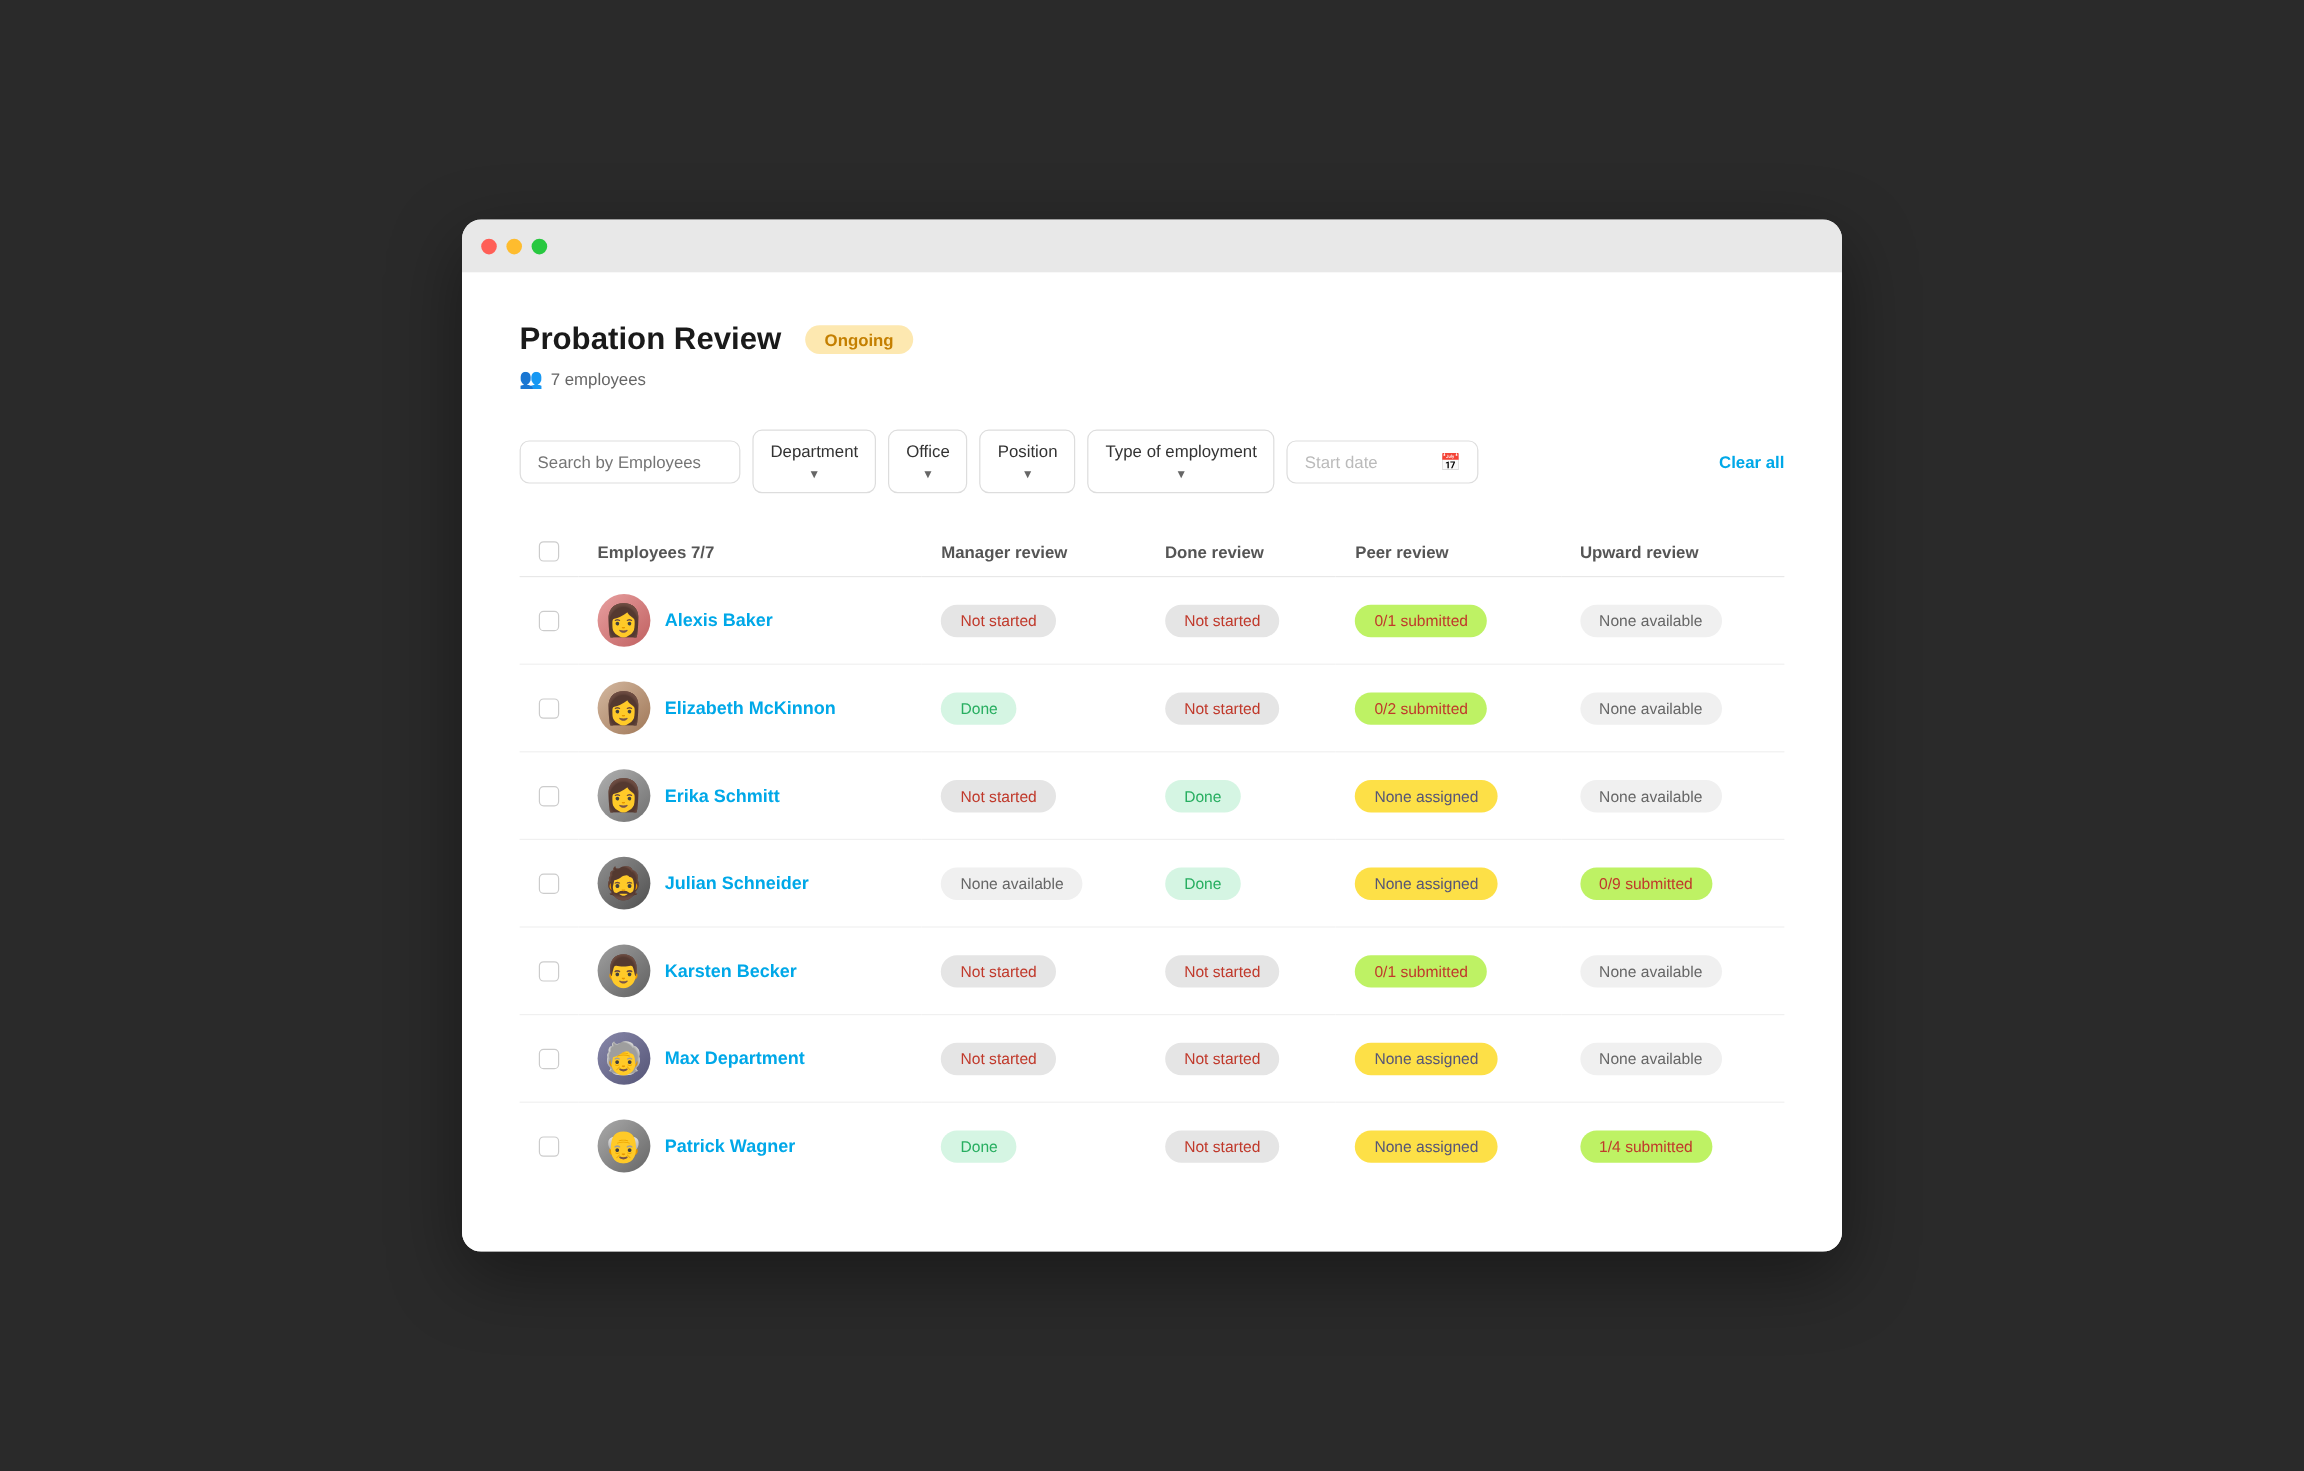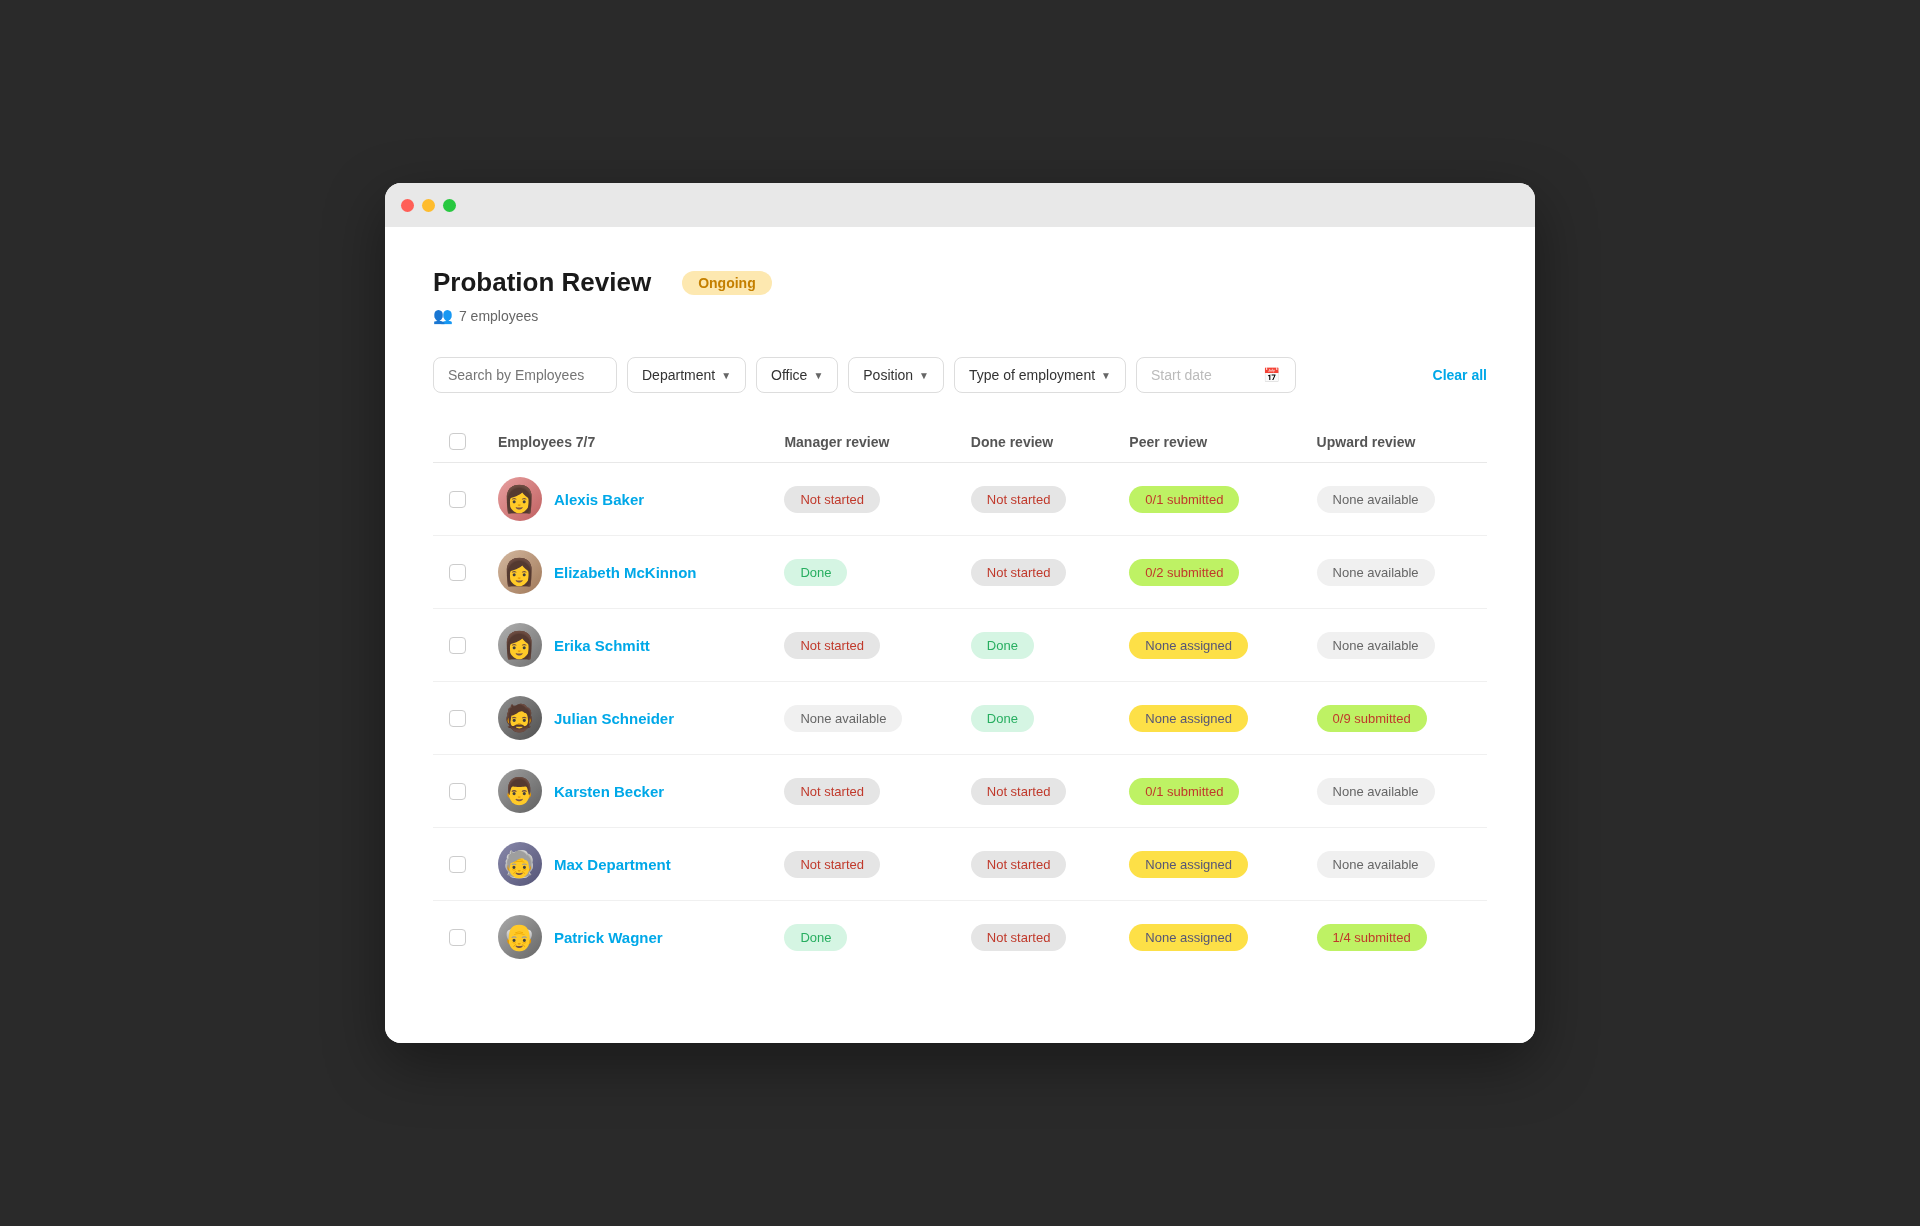--- a/index.html
+++ b/index.html
@@ -37,21 +37,21 @@
     .dot-green { background: #28c840; }
     .content {
       background: #ffffff;
       margin: 0;
       padding: 40px 48px 48px;
       min-height: calc(860px - 44px);
     }
     .header-row {
       display: flex;
       align-items: center;
-      gap: 31px;
+      gap: 20px;
       margin-bottom: 8px;
     }
     .page-title {
       font-size: 26px;
       font-weight: 700;
       color: #1a1a1a;
     }
     .status-badge {
       background: #fde8b0;
       color: #c47f00;
@@ -91,20 +91,21 @@
       border-radius: 8px;
       padding: 9px 14px;
       font-size: 14px;
       color: #333;
       background: white;
       cursor: pointer;
       display: flex;
       align-items: center;
       gap: 6px;
       white-space: nowrap;
+      flex-direction: column;
     }
     .filter-btn .chevron {
       font-size: 10px;
       color: #666;
     }
     .date-input {
       border: 1px solid #ddd;
       border-radius: 8px;
       padding: 9px 14px;
       font-size: 14px;

